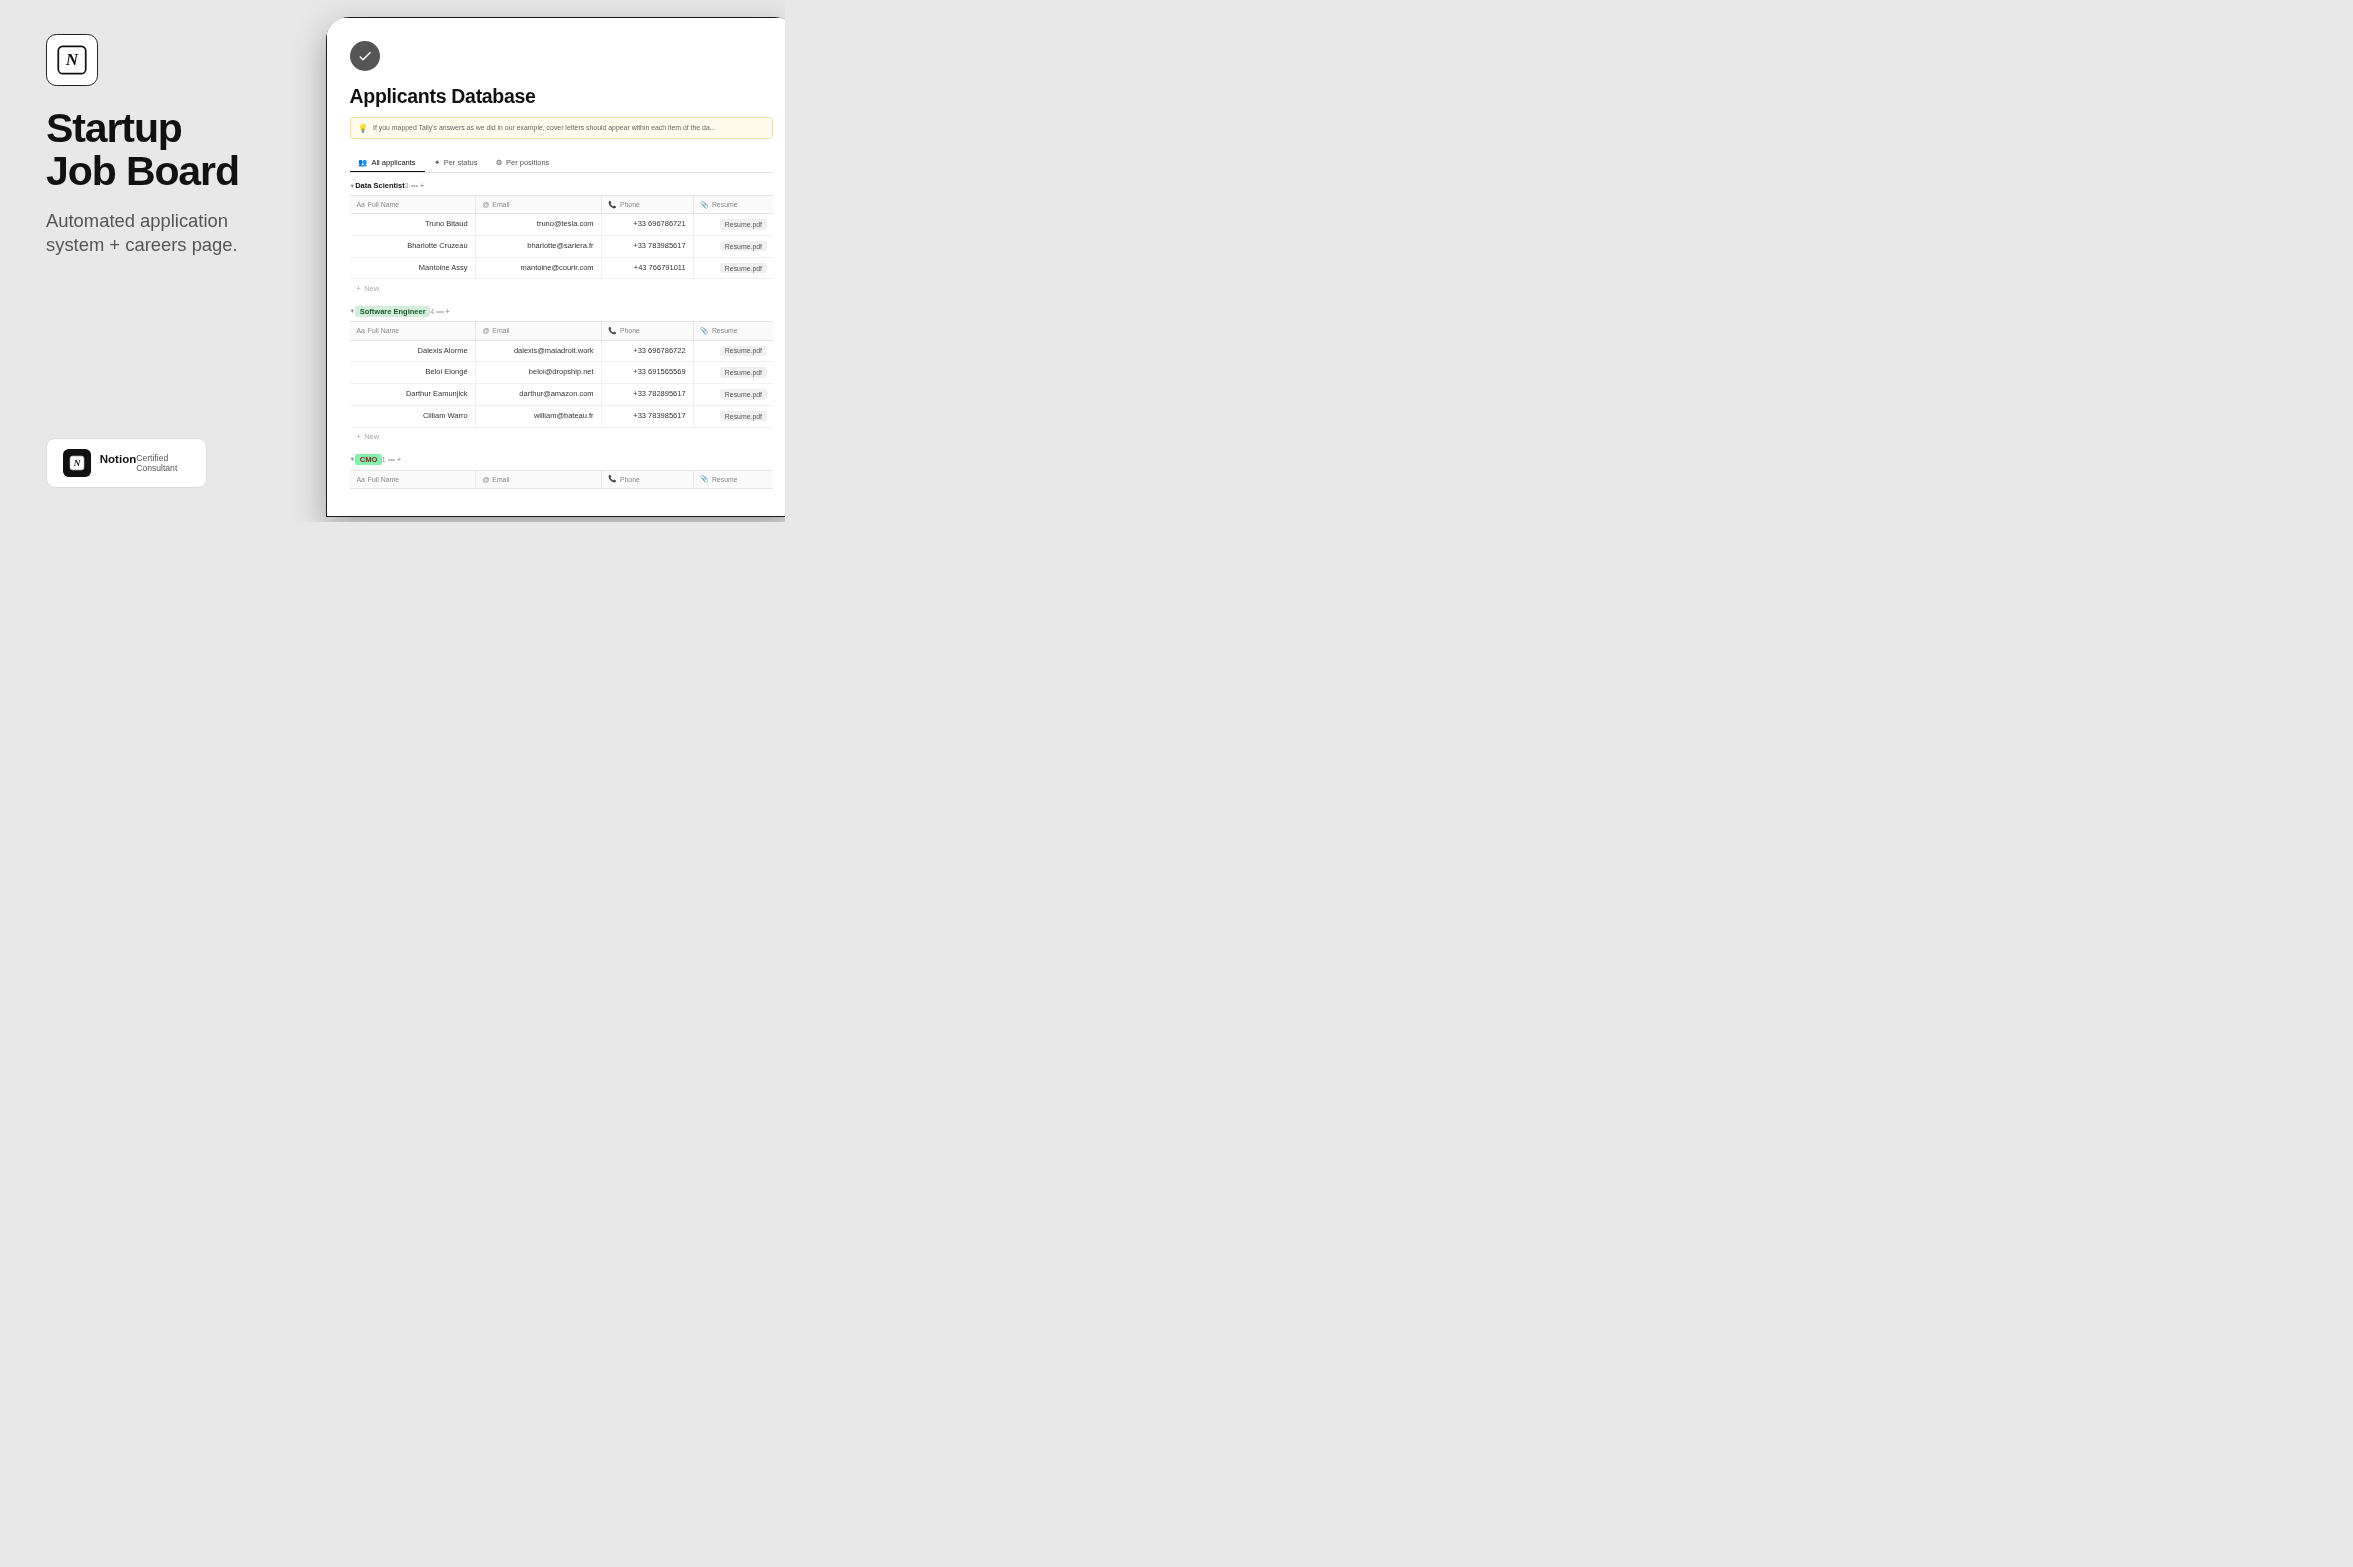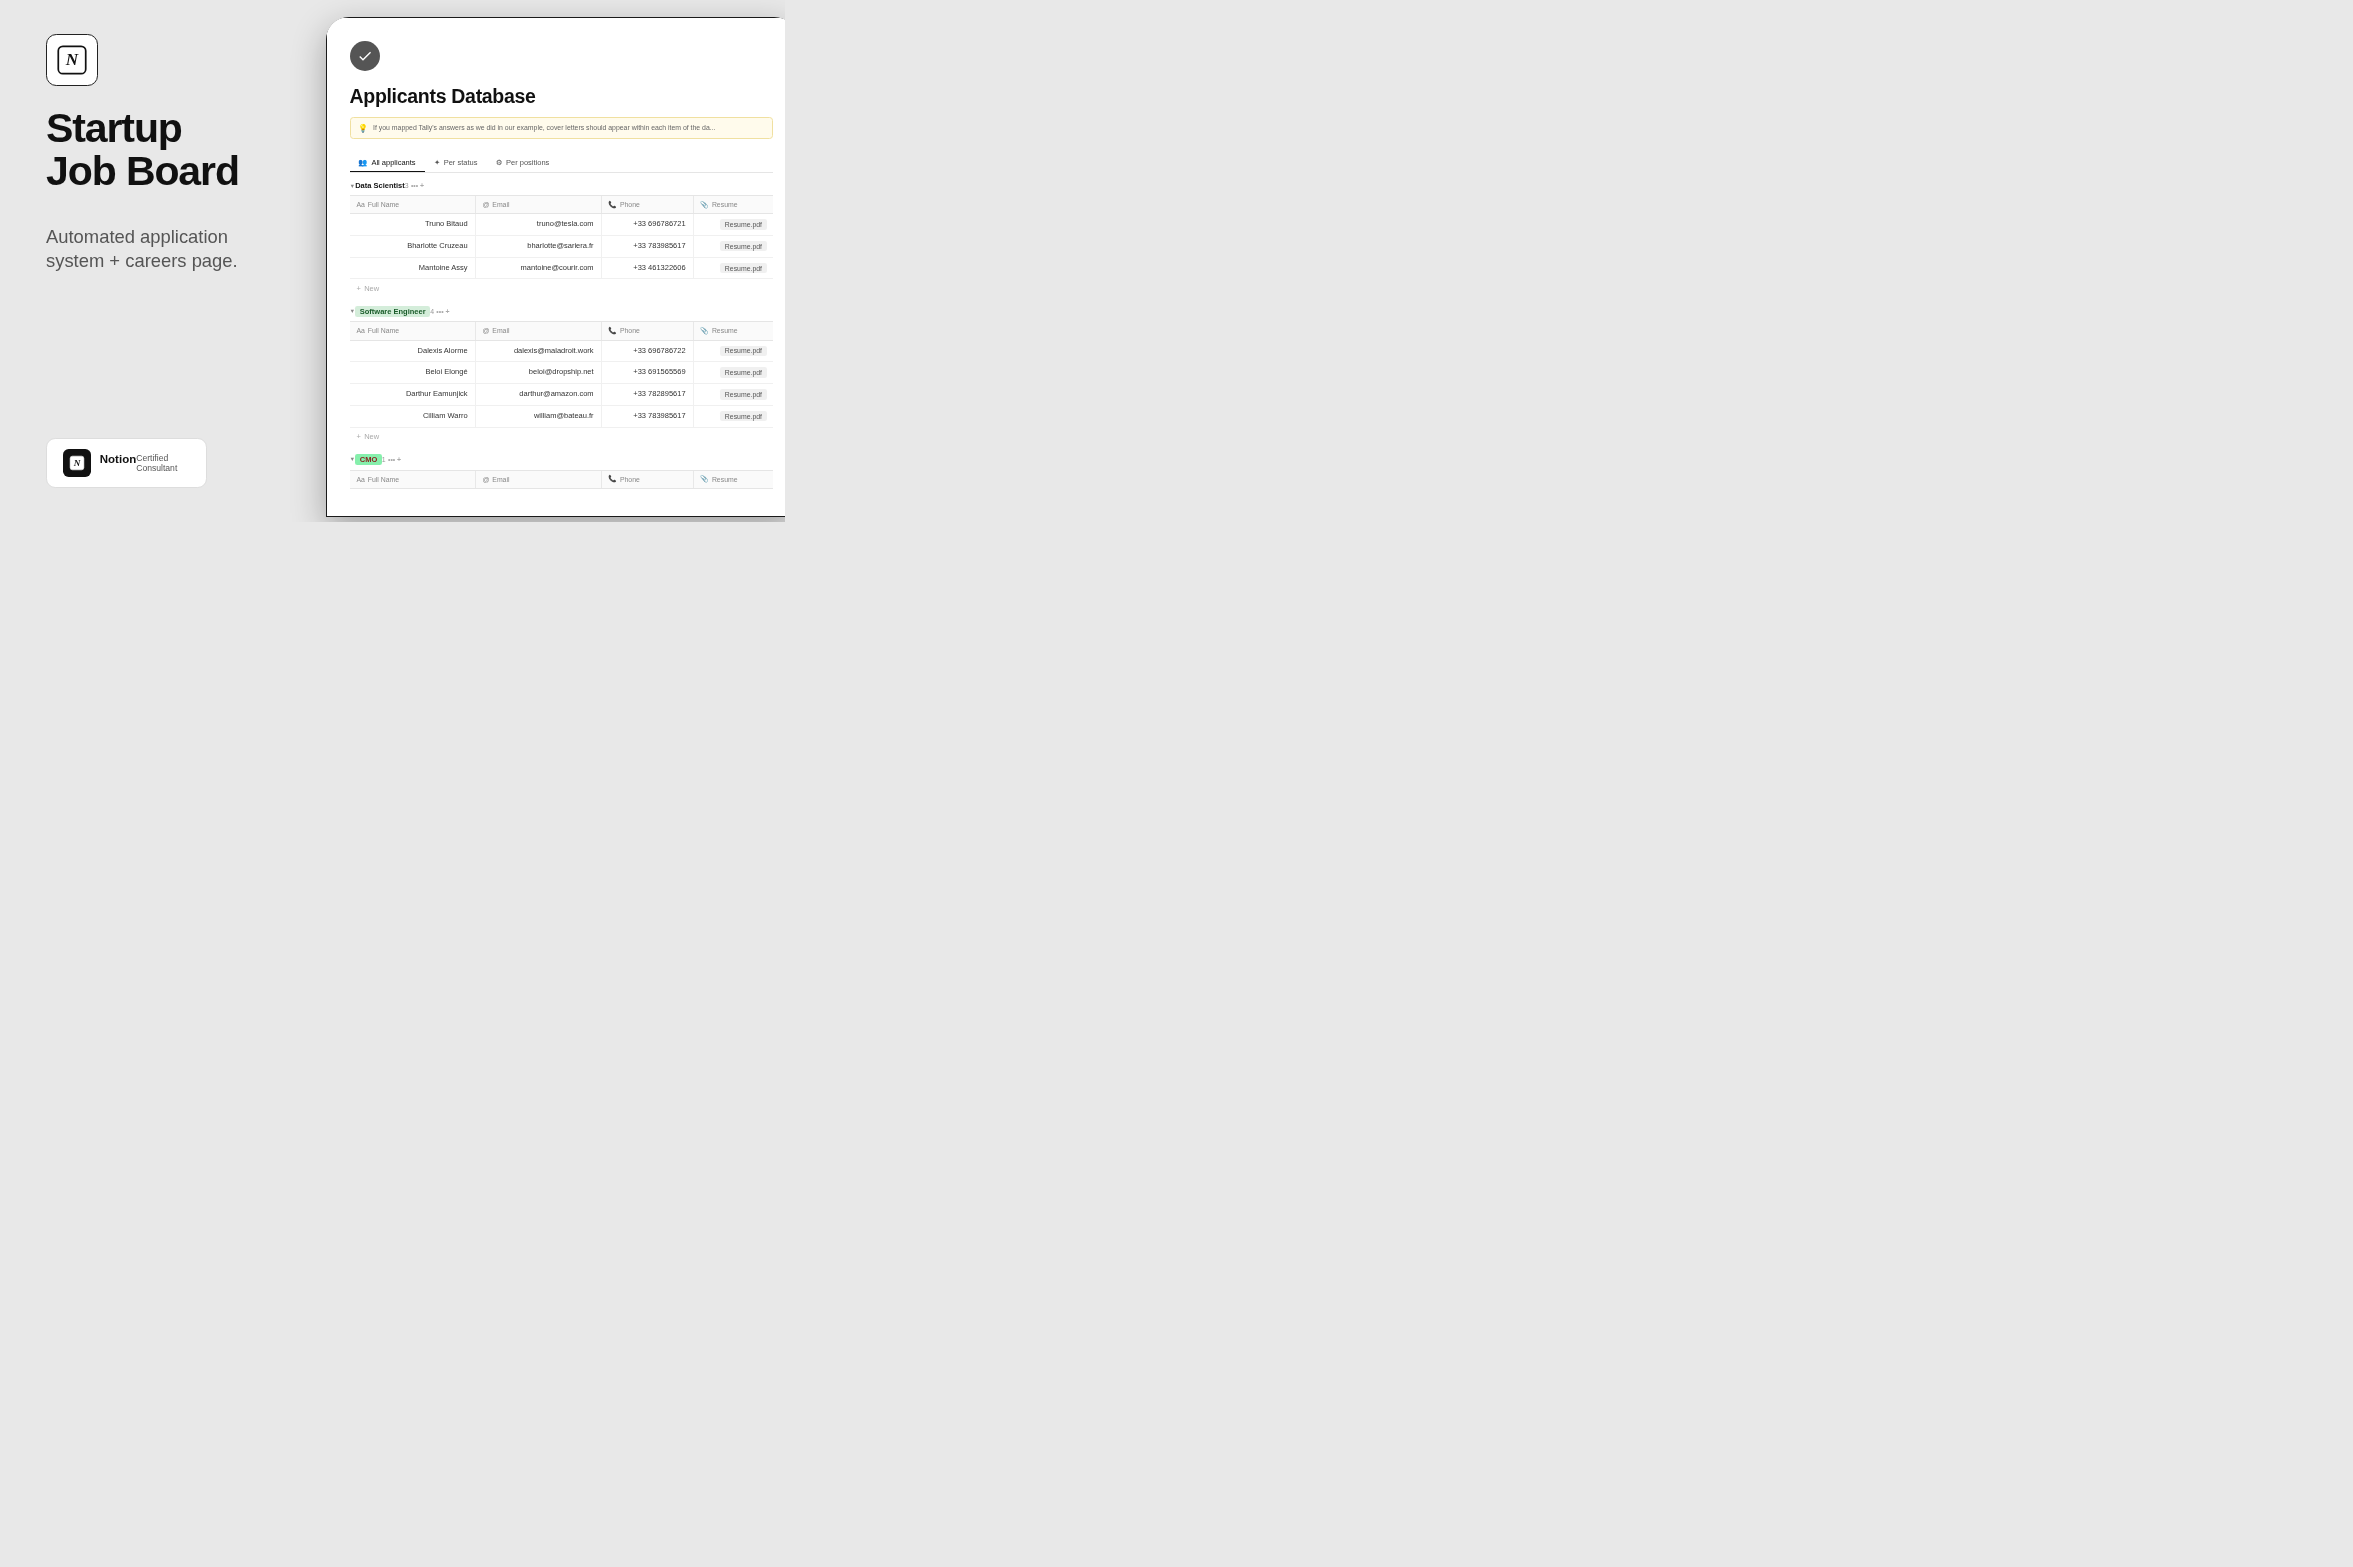--- a/index.html
+++ b/index.html
@@ -50,21 +50,21 @@
     .notion-n-logo {
       width: 32px;
       height: 32px;
     }
 
     .main-title {
       font-size: 41px;
       font-weight: 800;
       color: #111;
       line-height: 1.05;
-      margin-bottom: 32px;
+      margin-bottom: 16px;
       letter-spacing: -1.1px;
     }
 
     .subtitle {
       font-size: 18.4px;
       font-weight: 400;
       color: #555;
       line-height: 1.3;
       max-width: 241px;
       margin-bottom: auto;
@@ -451,21 +451,21 @@
             </div>
             <div class="table-row">
               <div class="table-cell">Bharlotte Cruzeau</div>
               <div class="table-cell">bharlotte@sariera.fr</div>
               <div class="table-cell">+33 783985617</div>
               <div class="table-cell"><span class="resume-badge">Resume.pdf</span></div>
             </div>
             <div class="table-row">
               <div class="table-cell">Mantoine Assy</div>
               <div class="table-cell">mantoine@courir.com</div>
-              <div class="table-cell">+33 461322606</div>
+              <div class="table-cell">+43 766791011</div>
               <div class="table-cell"><span class="resume-badge">Resume.pdf</span></div>
             </div>
 
             <div class="new-row">
               <span>+</span>
               <span>New</span>
             </div>
 
             <div class="group-header">
               <span class="group-toggle">▼</span>

